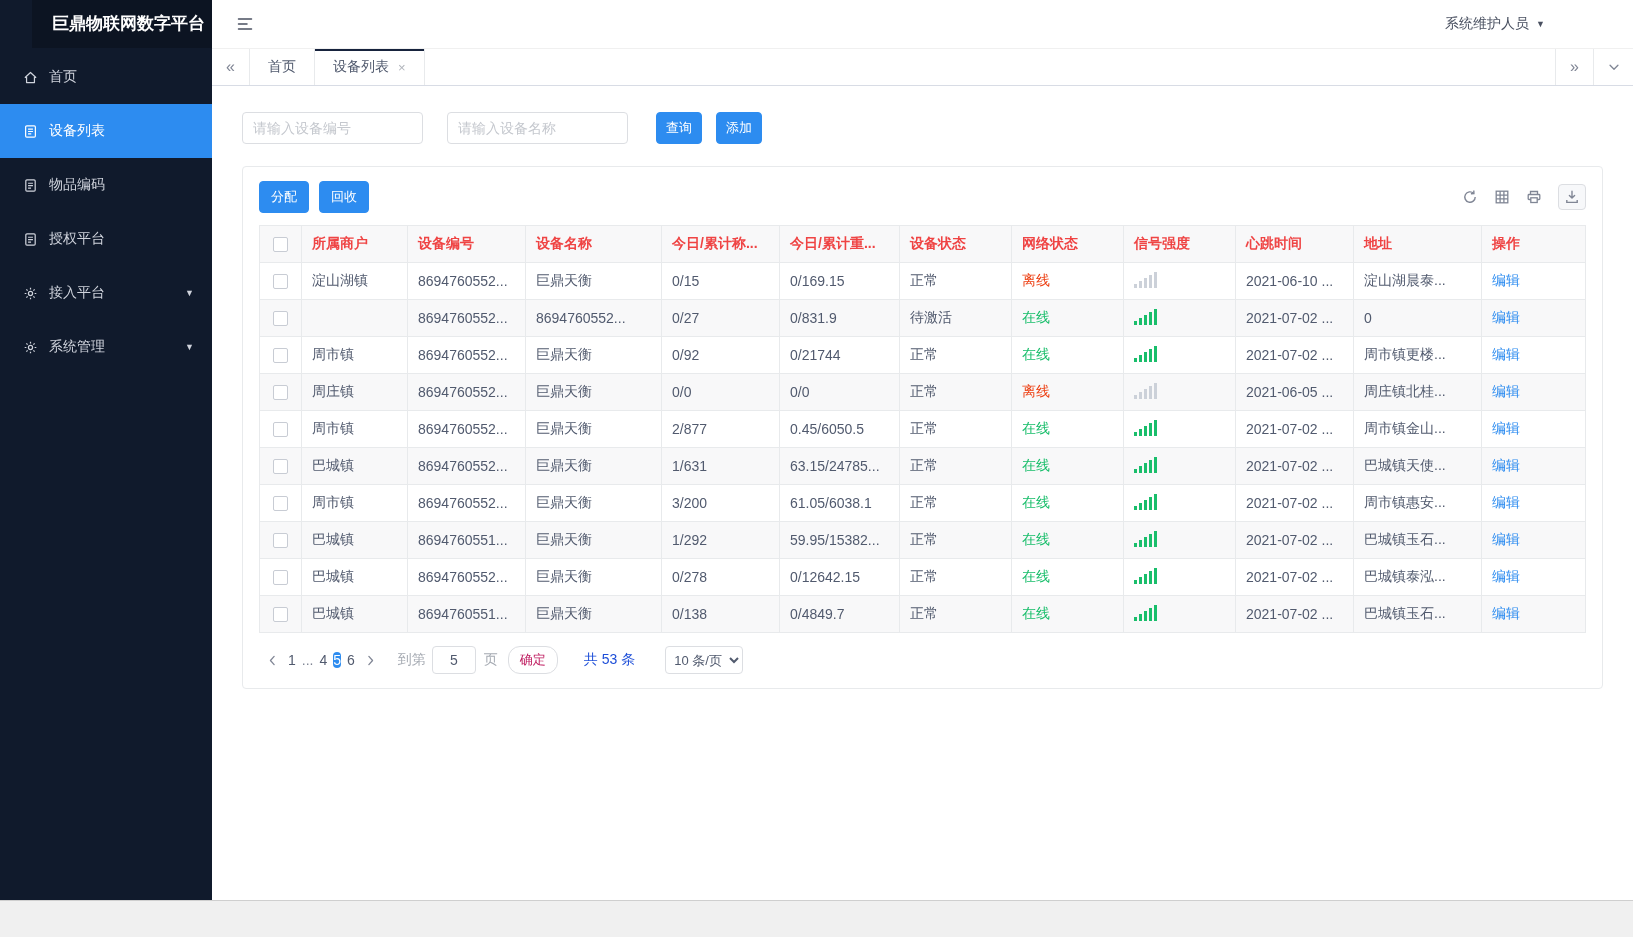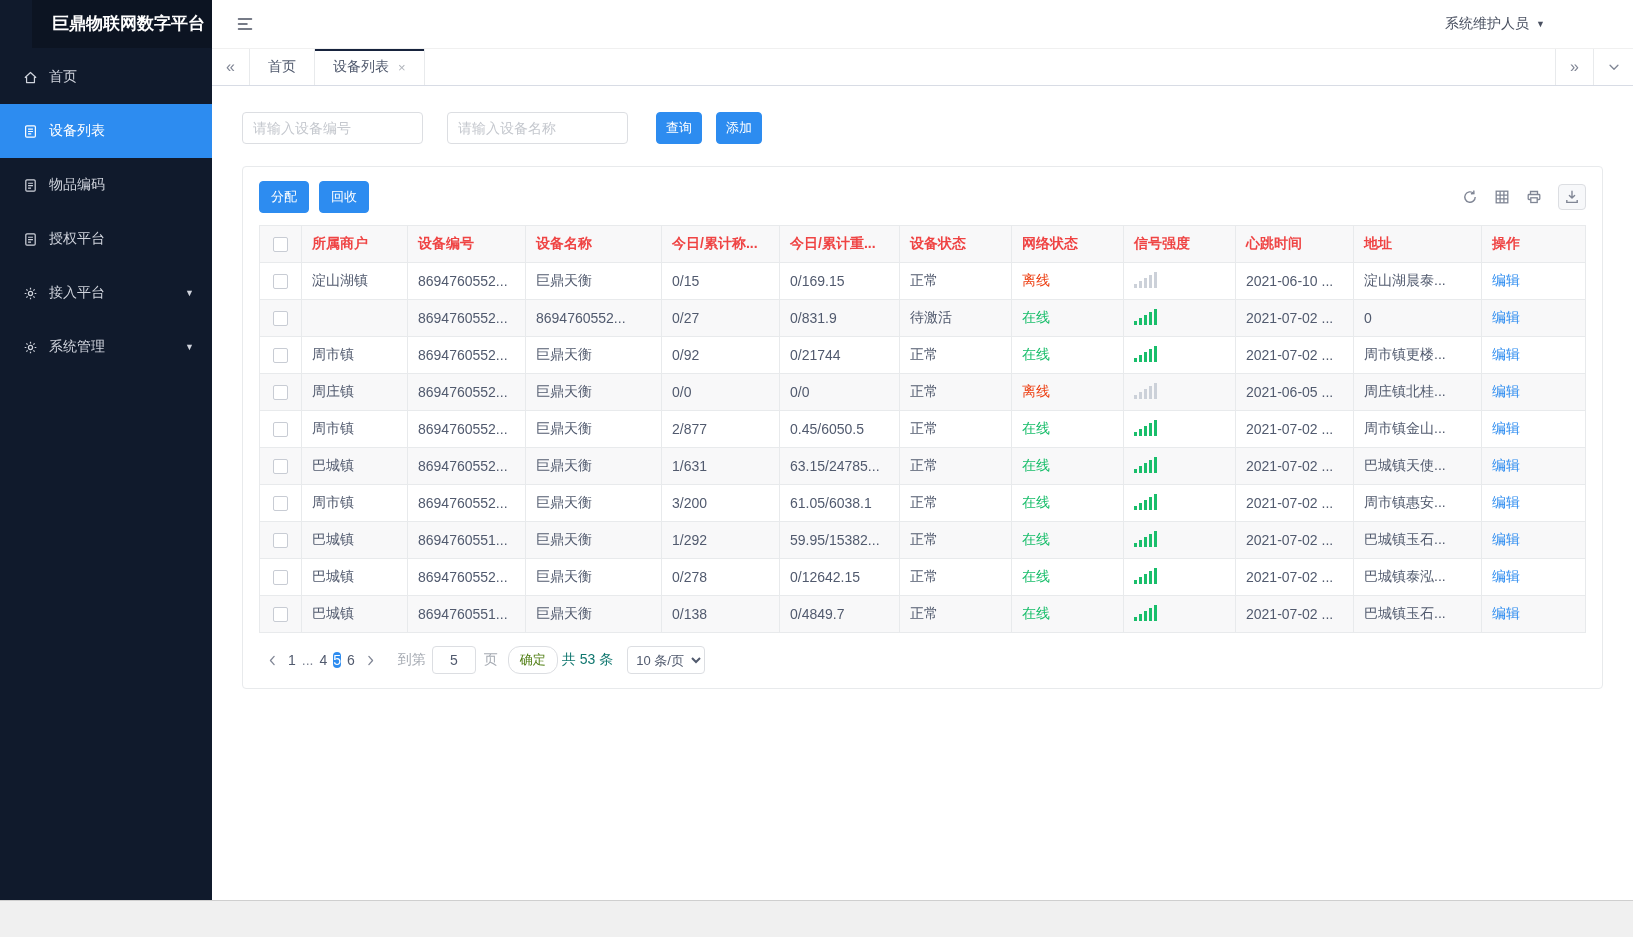--- a/index.html
+++ b/index.html
@@ -89,23 +89,23 @@
   .page-btn { min-width:28px; height:28px; line-height:28px; text-align:center; margin:0 3px;
               border-radius:4px; cursor:pointer; color:#515a6e; }
   .page-btn.active { background:#2d8cf0; color:#fff; cursor:default; }
   .page-btn.ellipsis { cursor:default; color:#808695; }
   .goto-label { color:#a5aab2; margin:0 6px 0 14px; }
   .goto-input { width:44px; height:28px; border:1px solid #dcdee2; border-radius:4px;
                 text-align:center; font-size:14px; color:#515a6e; outline:none;
                 font-family:"Liberation Sans","DejaVu Sans",sans-serif; }
   .unit-label { color:#a5aab2; margin:0 10px 0 8px; }
   .confirm-btn { height:28px; padding:0 11px; border:1px solid #dcdee2; border-radius:12px;
-                 background:#fff; color:#4d7c0f; font-size:13px; cursor:pointer; margin-right:4px;
+                 background:#fff; color:#be185d; font-size:13px; cursor:pointer; margin-right:26px;
                  font-family:"Liberation Sans","DejaVu Sans",sans-serif; }
-  .total-label { color:#0f766e; margin-right:14px; }
+  .total-label { color:#1d4ed8; margin-right:30px; }
   .page-size-select { height:28px; border:1px solid #dcdee2; border-radius:4px; background:#fff;
                       color:#515a6e; font-size:13px; padding:0 4px; outline:none;
                       font-family:"Liberation Sans","DejaVu Sans",sans-serif; }
 
   .desktop-strip { width:1633px; height:37px; background:#f0f0f0; border-top:1px solid #cfcfcf; }
 </style>
 </head>
 <body>
 
 <div class="app">

